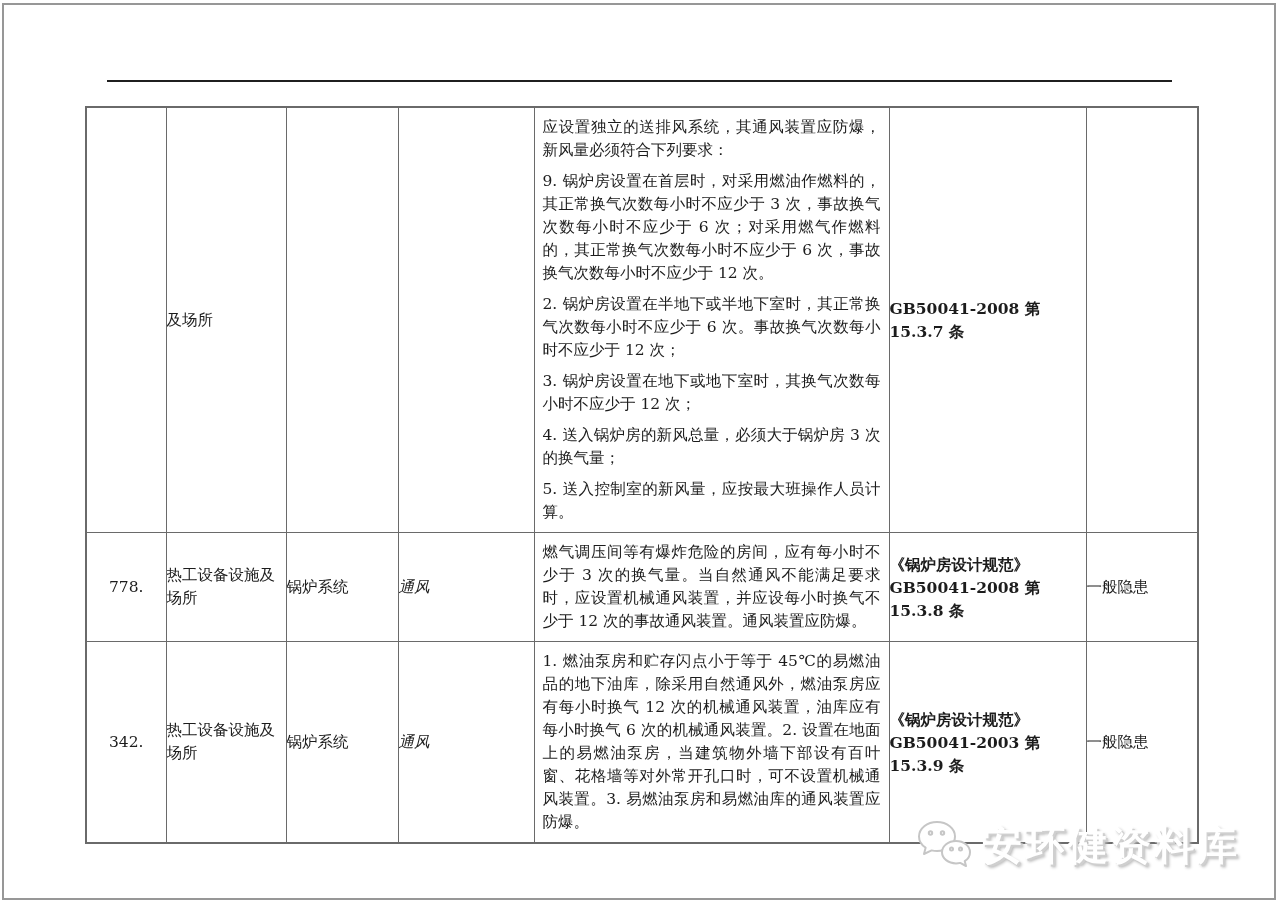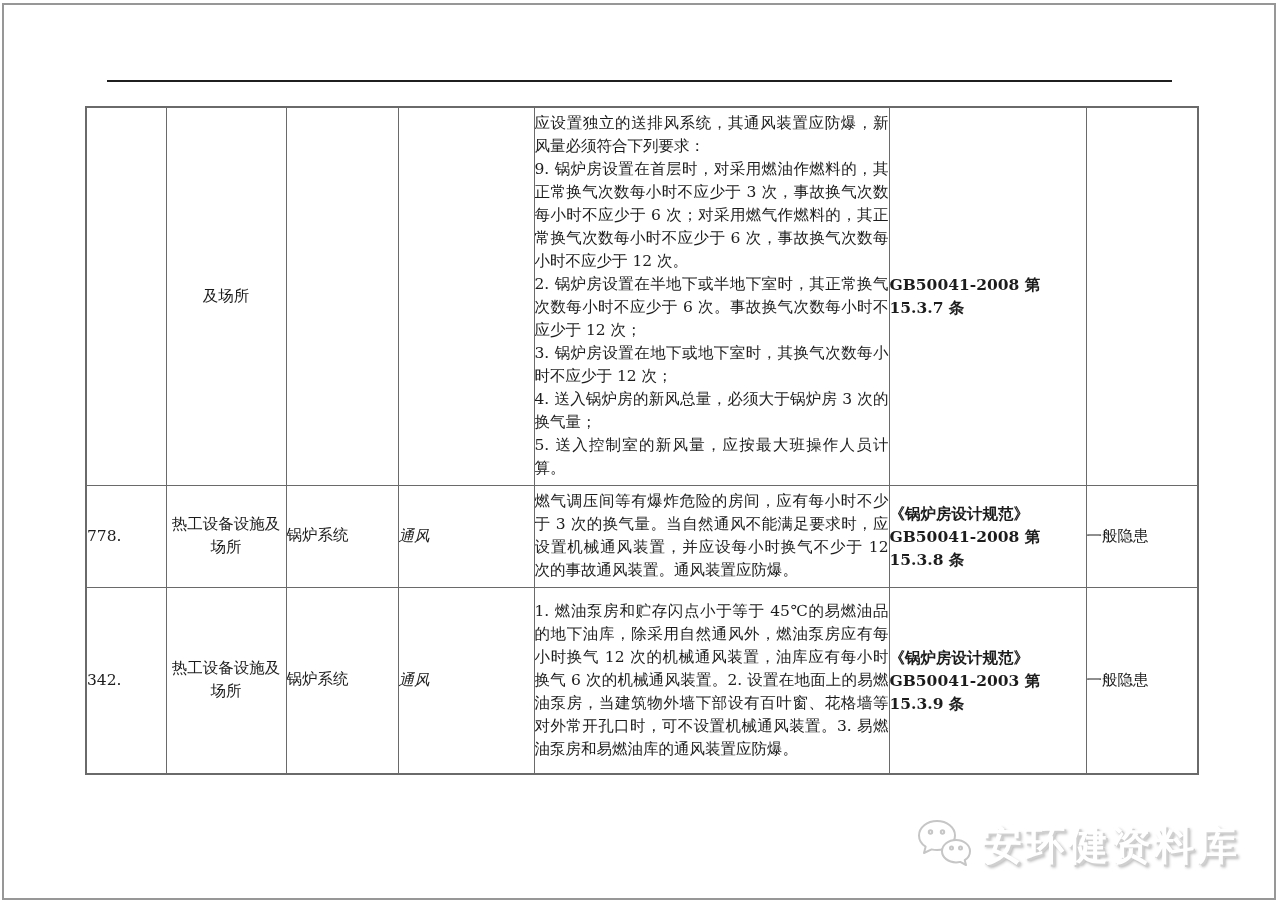--- a/index.html
+++ b/index.html
@@ -22,32 +22,32 @@
     border:2px solid #6a6a6a;
   }
   table.hazard td {
     border:1px solid #6a6a6a;
     font-size:15.5px; line-height:23px;
     vertical-align:middle; padding:0; overflow:hidden;
   }
   tr.row-cont  { height:378px; }
   tr.row-778   { height:102px; }
   tr.row-779   { height:187px; }
-  .c-num  { }
-  .c-cat  { padding-left:10px; line-height:25px; padding-right:6px;text-align:center; }
-  .c-sys  { padding-left:9px;font-family:Liberation Mono, monospace; }
+  .c-num  { text-align:center; }
+  .c-cat  { padding-left:10px; line-height:25px; padding-right:6px; }
+  .c-sys  { padding-left:9px; }
   .c-type { padding-left:10px;font-style:italic; }
   .c-desc { vertical-align:top; padding:2px 4px 2px 6px; text-align:justify; }
-  .c-desc p { margin:0; }
+  .c-desc p { margin:8px; }
   .c-ref  { padding-left:7px; padding-right:4px; line-height:24px;font-weight:bold; }
   .c-sev  { padding-left:9px; }
   .v-top  { vertical-align:top; padding-top:3px; }
   .watermark {
     position:absolute; right:40px; top:818px;
-    display:flex; align-items:flex-start; gap:10px;
+    display:flex; align-items:center; gap:10px;
   }
   .watermark-text {
     font-family:"DejaVu Sans","Liberation Sans",sans-serif;
     font-size:40px; font-weight:bold; letter-spacing:3px;
     color:#ffffff;
     text-shadow:2px 2px 0 #cfcfcf, 3px 3px 3px #b9b9b9;
     white-space:nowrap;
   }
 </style>
 </head>

